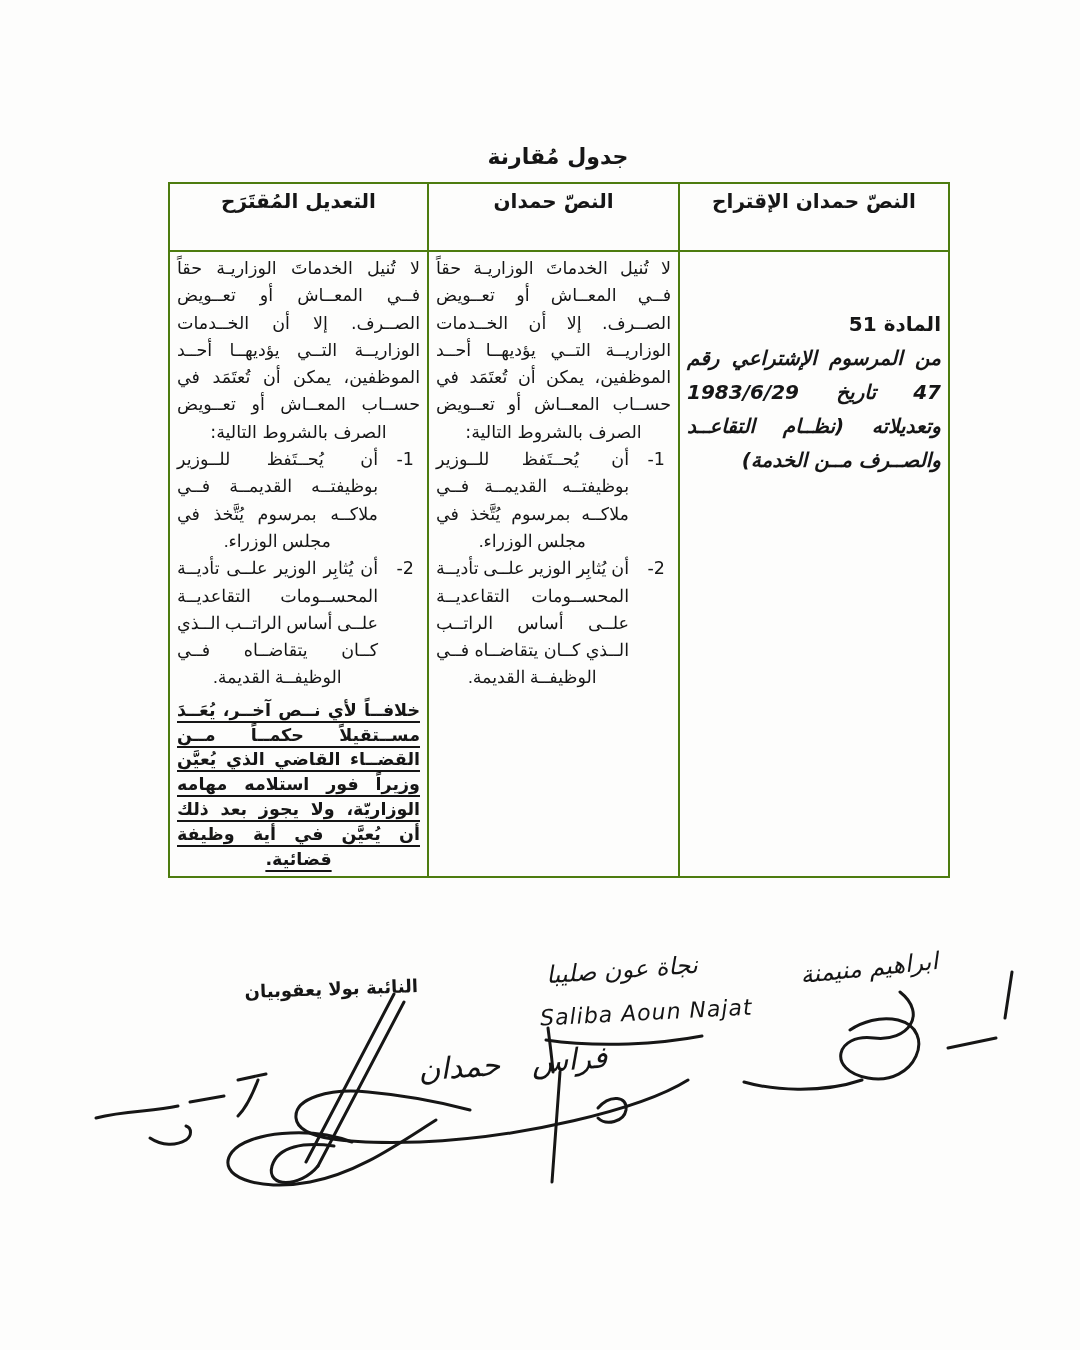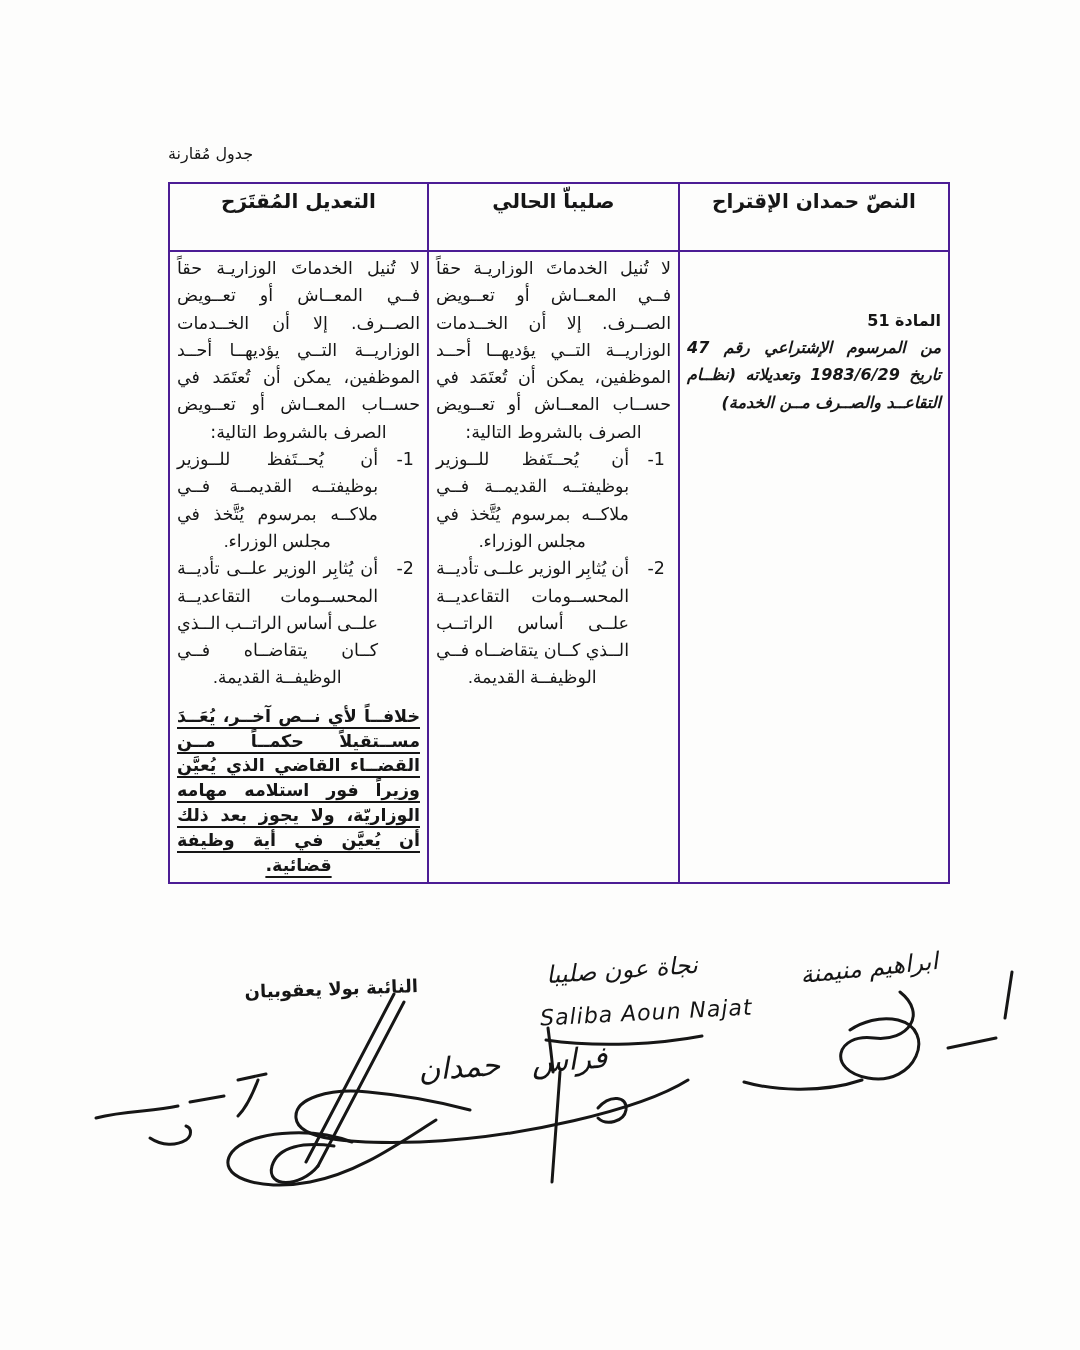--- a/index.html
+++ b/index.html
@@ -5,49 +5,49 @@
   html,body{margin:0;padding:0;}
   body{
     width:1080px;height:1350px;position:relative;overflow:hidden;
     background:#fdfdfc;color:#161616;
     font-family:"DejaVu Sans", sans-serif;
   }
   .page{position:absolute;inset:0;direction:rtl;}
 
   .doc-title{
     position:absolute;left:168px;top:144px;width:780px;
-    text-align:left;font-weight:normal;font-size:16px;letter-spacing:0;
+    text-align:center;font-weight:bold;font-size:22px;letter-spacing:0;
   }
 
   table.cmp{
     position:absolute;left:168px;top:182px;width:780px;
     border-collapse:collapse;table-layout:fixed;direction:rtl;
   }
   table.cmp col.c-subject{width:270px;}
   table.cmp col.c-current{width:251px;}
   table.cmp col.c-amendment{width:259px;}
-  table.cmp th, table.cmp td{border:2px solid #4c1d95;}
+  table.cmp th, table.cmp td{border:2px solid #4d7c0f;}
   table.cmp th{
     height:60px;vertical-align:top;text-align:center;
     font-weight:bold;font-size:20px;padding-top:5px;
   }
   table.cmp td{
     vertical-align:top;padding:3px 7px 4px 7px;
     font-size:17.5px;line-height:1.56;
   }
   .cell-para{text-align:justify;text-align-last:center;}
   .list-item{display:flex;}
   .li-marker{flex:0 0 42px;padding-right:6px;box-sizing:border-box;}
   .li-text{flex:1;text-align:justify;text-align-last:center;font-family:Liberation Serif, serif;}
   .addition{
-    margin-top:12px;font-weight:bold;line-height:1.42;
+    margin-top:6px;font-weight:bold;line-height:1.42;
     text-align:justify;text-align-last:center;
     text-decoration:underline;text-underline-offset:5px;text-decoration-thickness:1.8px;
   }
-  .subject-inner{padding-top:52px;font-weight:bold;font-size:16px;line-height:1.7;}
+  .subject-inner{padding-top:52px;font-weight:bold;font-size:20px;line-height:1.7;}
   .subject-article{text-align:right;}
   .subject-decree{text-align:justify;text-align-last:right;font-style:italic;}
 
   .sig-zone{position:absolute;left:0;top:930px;width:1080px;height:420px;}
   .sig-zone svg{position:absolute;inset:0;}
   .hand{position:absolute;font-style:italic;white-space:nowrap;color:#141414;}
   .paula-label{
     position:absolute;left:250px;top:48px;width:168px;
     font-weight:bold;font-size:18px;transform:rotate(-2deg);white-space:nowrap;direction:rtl;
   }
@@ -65,21 +65,21 @@
 
   <table class="cmp">
     <colgroup>
       <col class="c-subject">
         <col class="c-current">
         <col class="c-amendment">
     </colgroup>
     <tbody>
         <tr>
       <th>النصّ حمدان الإقتراح</th>
-      <th>صليباّ الحالي</th>
+      <th>النصّ حمدان</th>
       <th>التعديل المُقتَرَح</th>
     </tr>
     <tr>
 
       <td>
         <div class="subject-inner">
           <div class="subject-article">المادة 51</div>
           <div class="subject-decree">من المرسوم الإشتراعي رقم 47 تاريخ 1983/6/29 وتعديلاته (نظــام التقاعــد والصــرف مــن الخدمة)</div>
         </div>
       </td>

